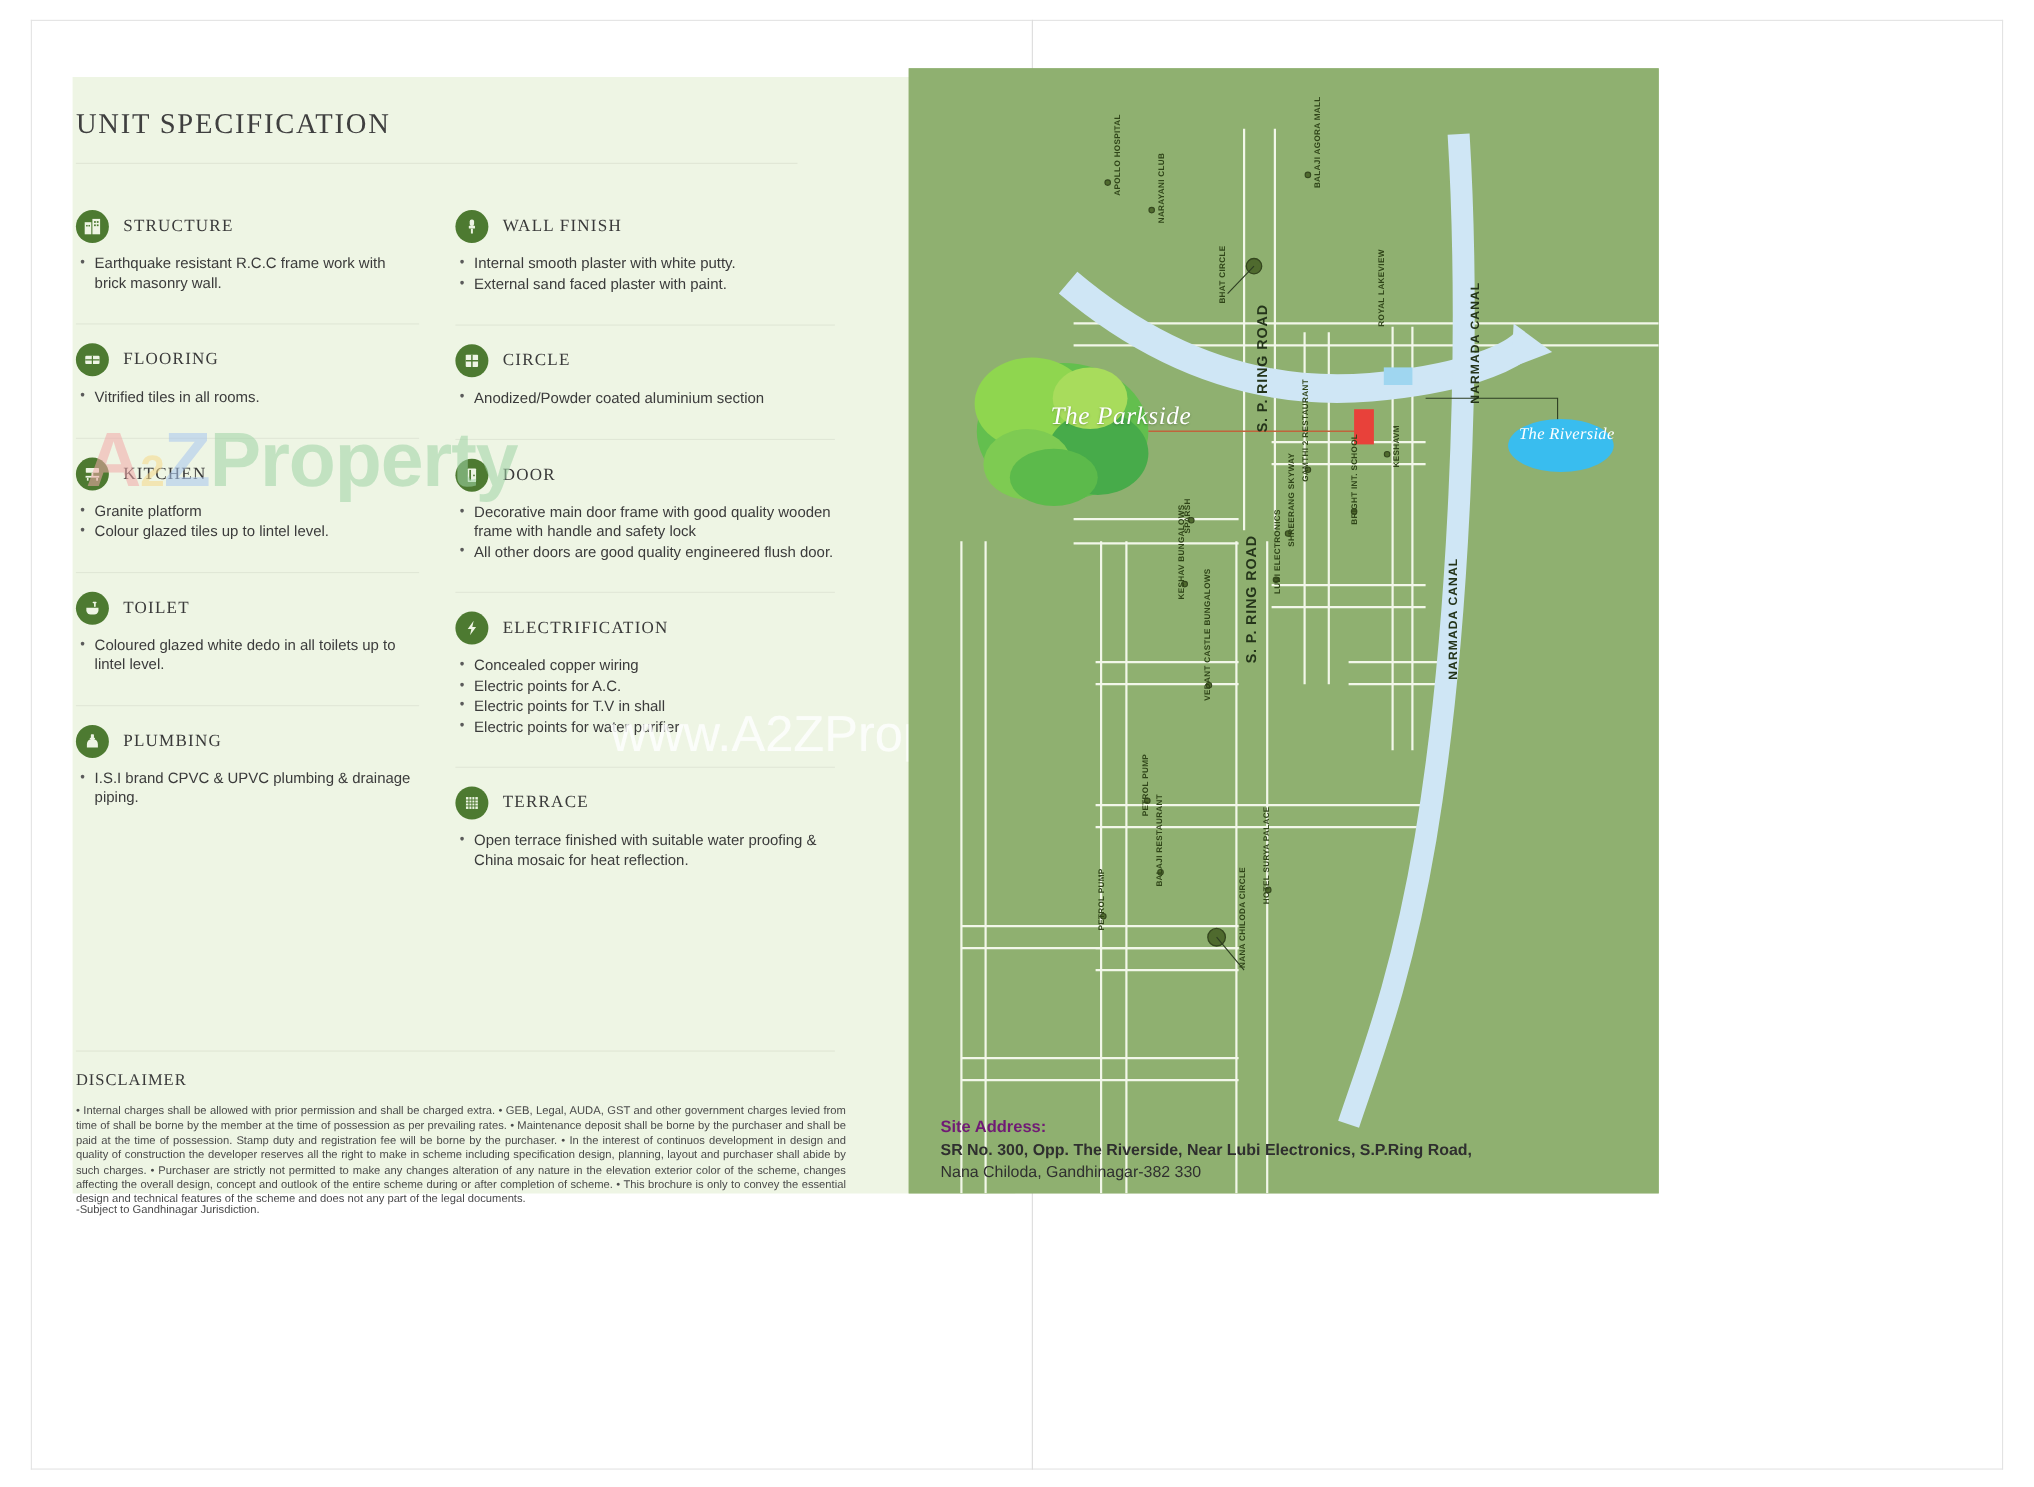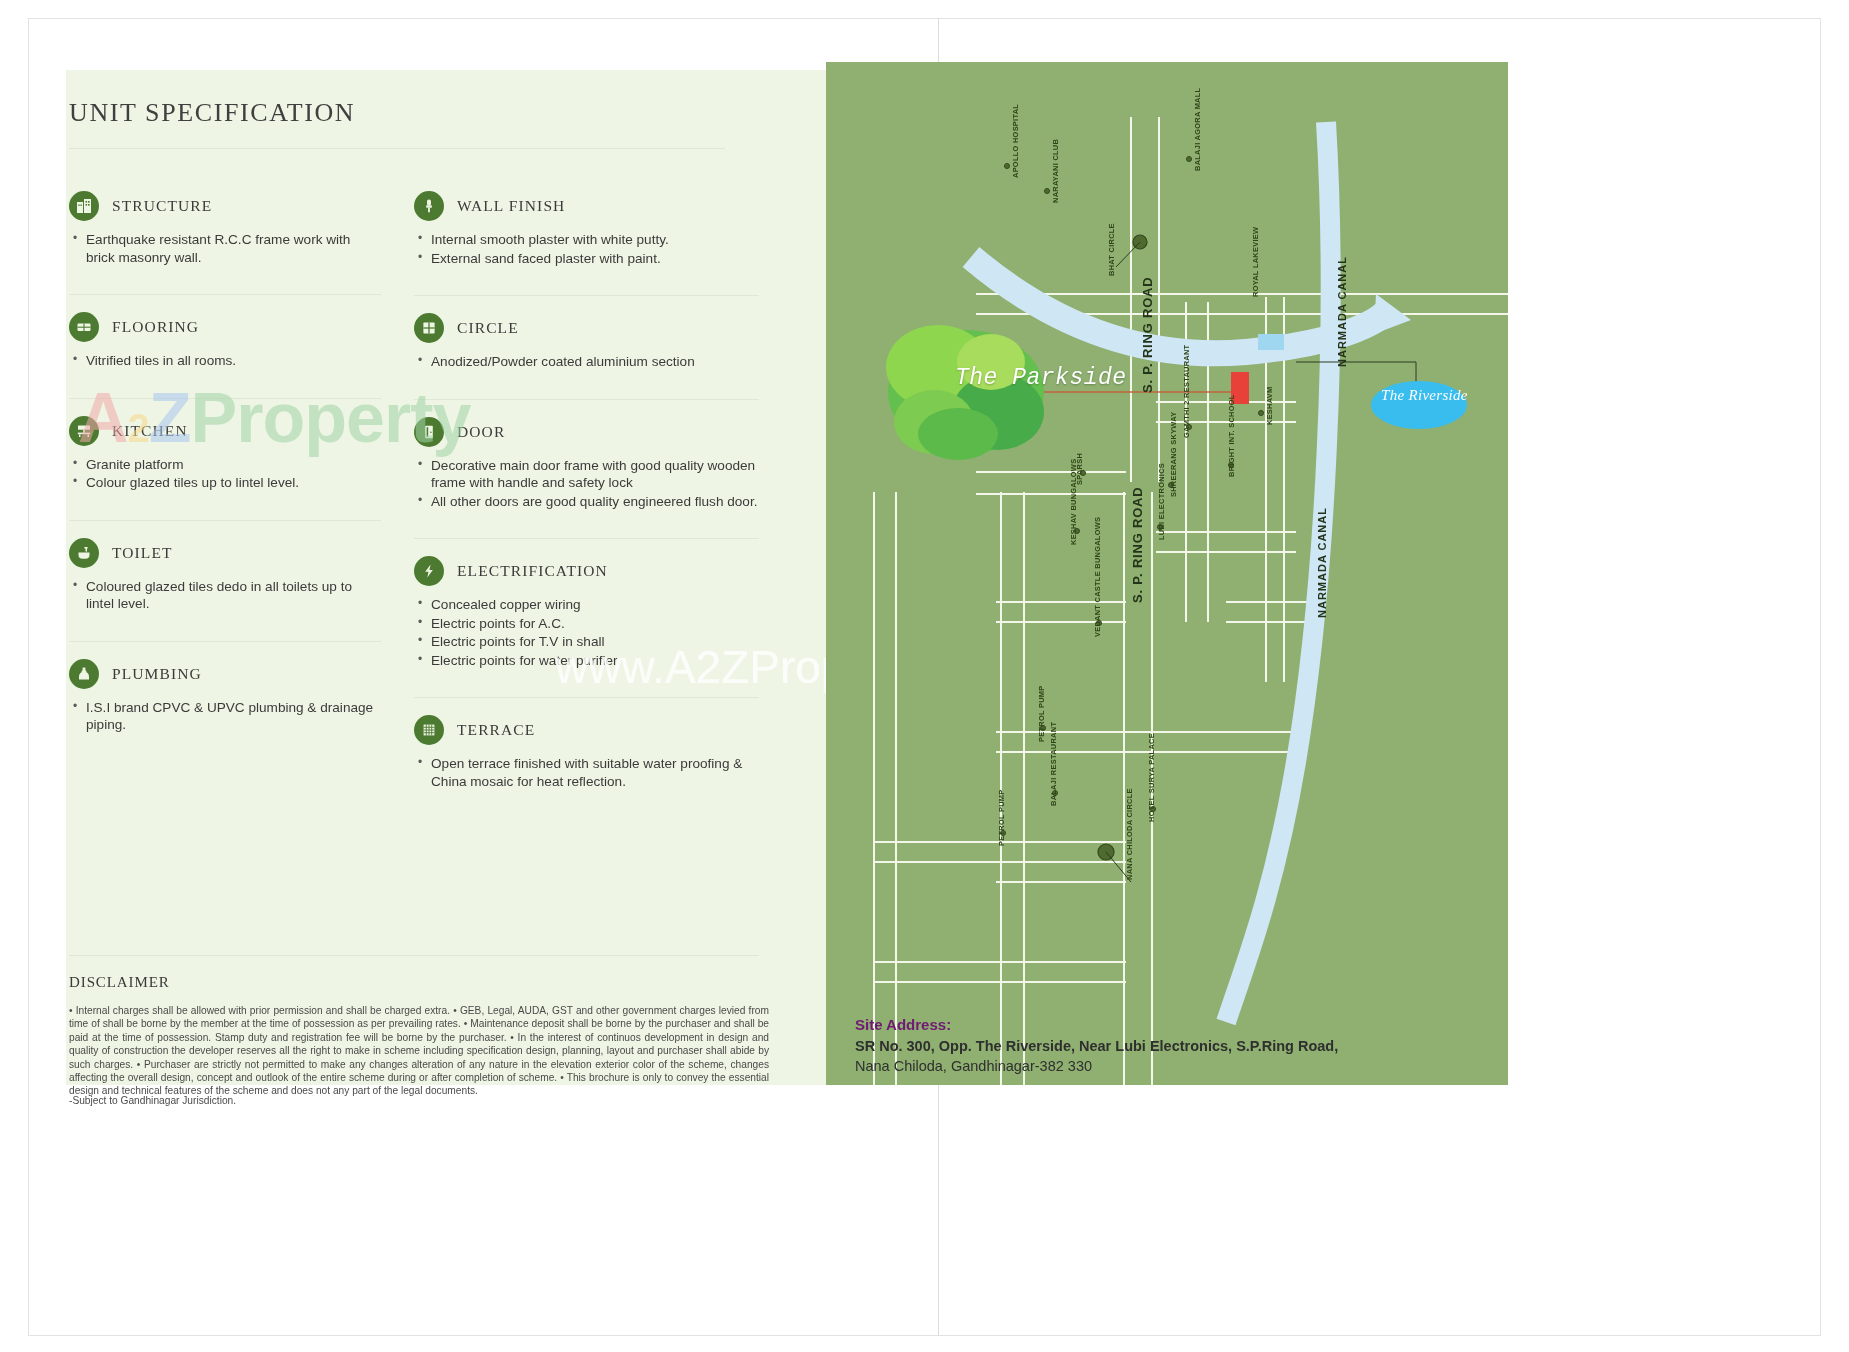--- a/index.html
+++ b/index.html
@@ -156,21 +156,21 @@
     font-family:"Liberation Sans", sans-serif;
     white-space:nowrap;
     transform-origin:0 0;
   }
   .dot {
     position:absolute; width:6px; height:6px; border-radius:50%;
     background:#4f6a2e; border:1px solid #35471f;
   }
   .parkside-script {
     position:absolute; left:955px; top:365px;
-    font-family:Liberation Mono, monospace;
+    font-family:Liberation Serif, serif;
     font-style:italic; font-size:23px; color:#ffffff;
     letter-spacing:.5px;
     text-shadow:0 1px 2px rgba(30,60,20,.35);
   }
   .riverside-script {
     position:absolute; left:1381px; top:387px;
     font-family:"Liberation Serif", serif;
     font-style:italic; font-size:15px; color:#ffffff;
     letter-spacing:.3px;
   }
@@ -260,21 +260,21 @@
           <span class="badge">
             <svg width="16" height="16" viewBox="0 0 16 16" fill="currentColor">
               <path d="M2.5 7.5h11v2.2a4 4 0 0 1-4 4h-3a4 4 0 0 1-4-4V7.5z"></path>
               <rect x="9.5" y="2.4" width="1.5" height="4.4" rx="0.7"></rect>
               <rect x="8.2" y="2.1" width="3.6" height="1.3" rx="0.6"></rect>
             </svg>
           </span>
           <span class="spec-name">TOILET</span>
         </div>
         <ul class="spec-list">
-          <li>Coloured glazed tiles dedo in all toilets up to lintel level.</li>
+          <li>Coloured glazed white dedo in all toilets up to lintel level.</li>
         </ul>
       </div>
 
       <div class="divider"></div>
 
       <div class="spec-item">
         <div class="spec-head">
           <span class="badge">
             <svg width="16" height="16" viewBox="0 0 16 16" fill="currentColor">
               <path d="M3 13.5v-3a5 5 0 0 1 10 0v3z"></path>

